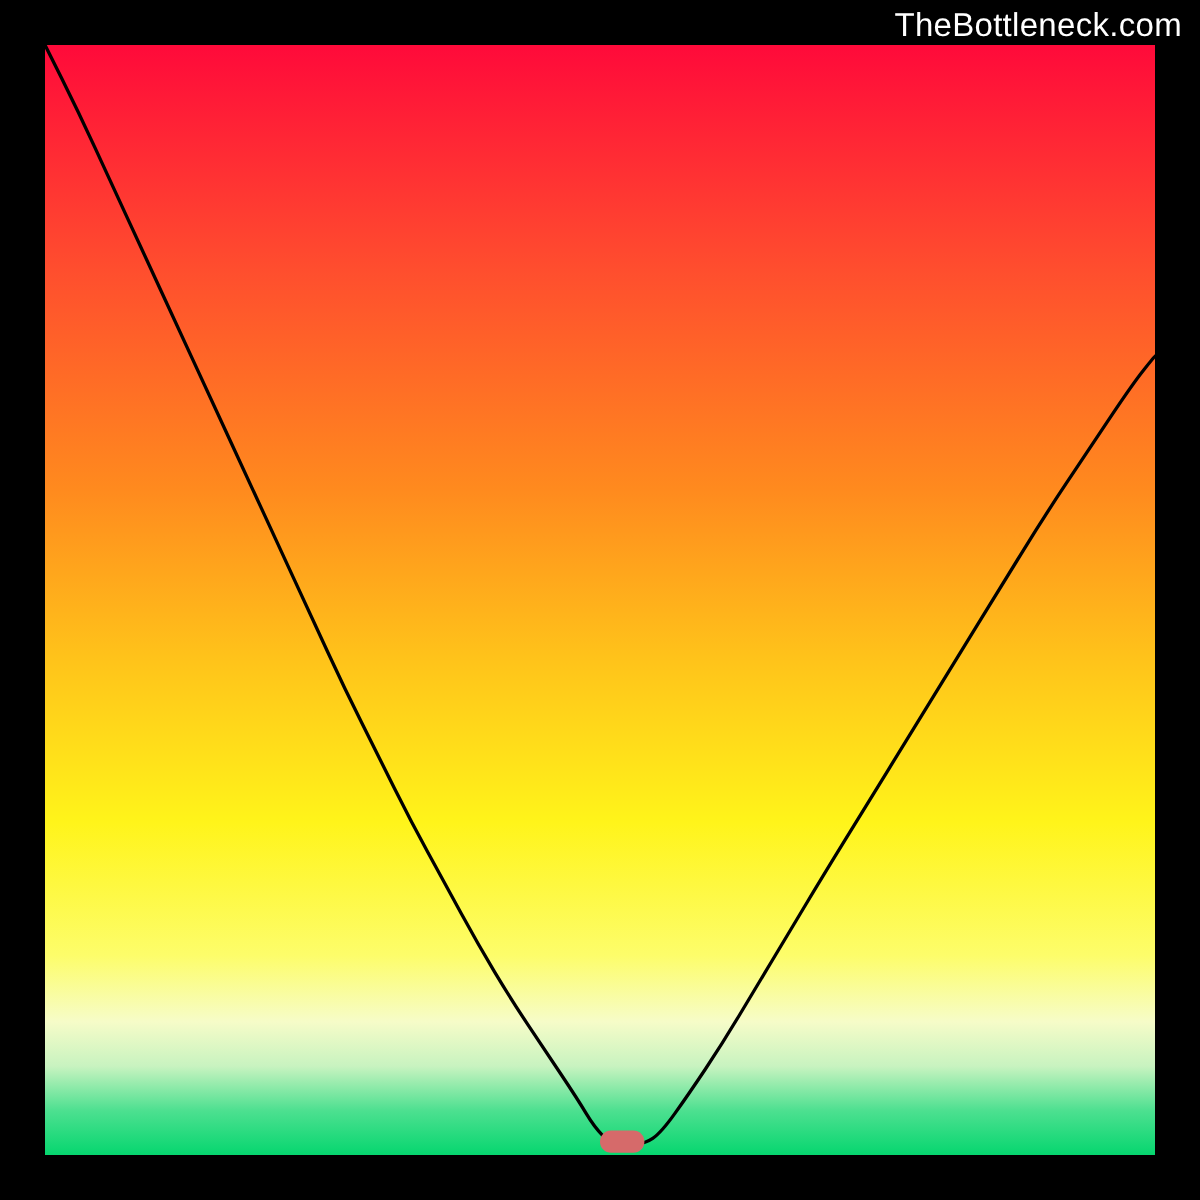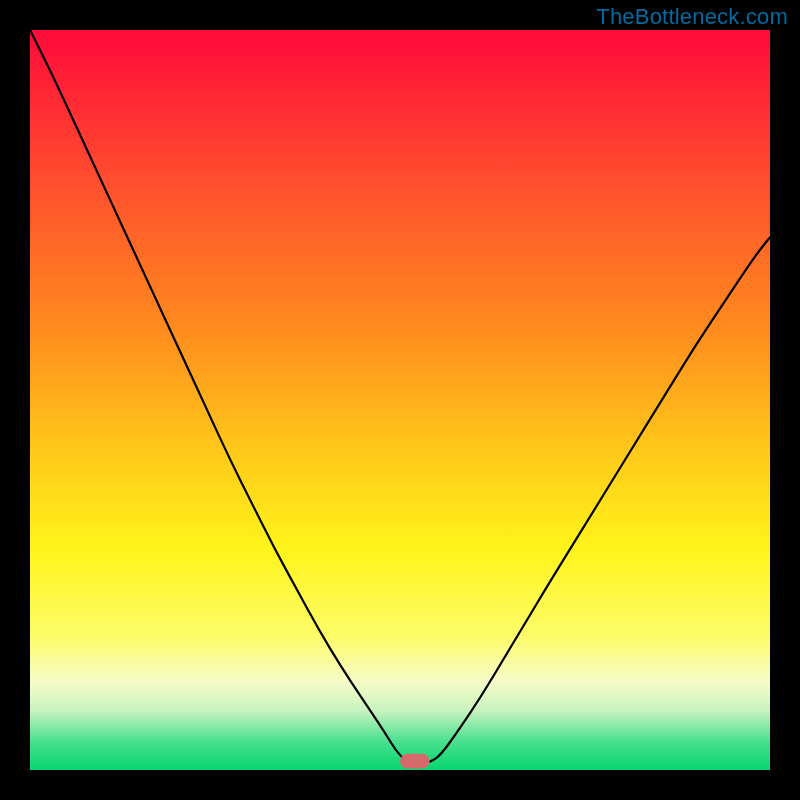--- a/index.html
+++ b/index.html
@@ -13,21 +13,21 @@
   .outer {
     width: 800px;
     height: 800px;
     background: #000;
     position: relative;
   }
   .watermark {
     position: absolute;
     top: 4px;
     right: 12px;
-    color: #0369a1;
+    color: #ffffff;
     font-family: Arial, Helvetica, sans-serif;
     font-size: 22px;
     font-weight: 500;
     letter-spacing: 0.2px;
     z-index: 5;
   }
   .plot {
     position: absolute;
     left: 30px;
     top: 30px;

